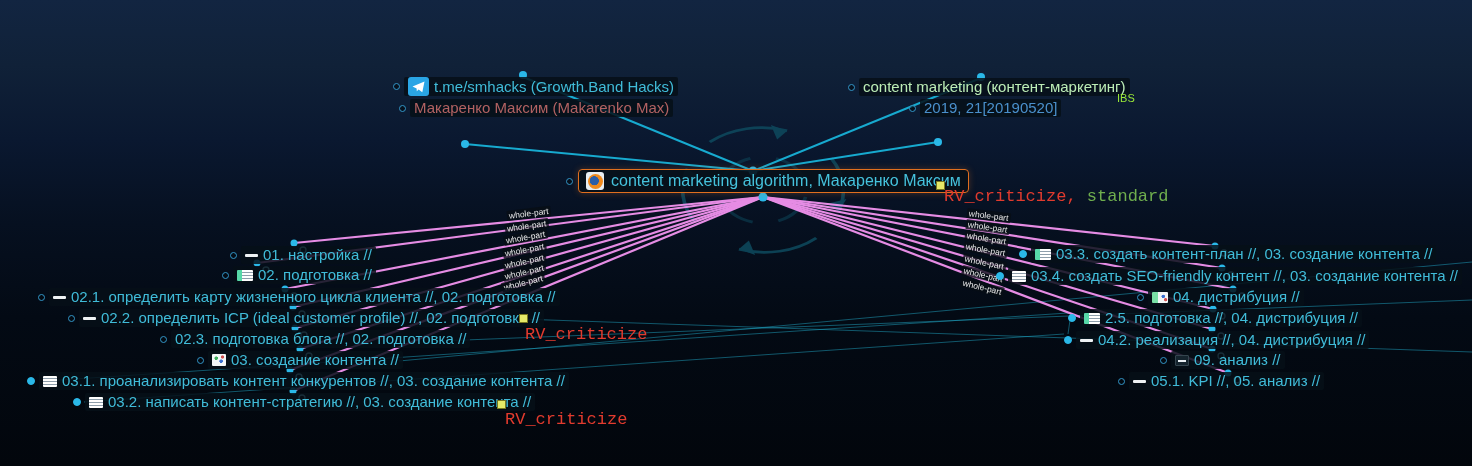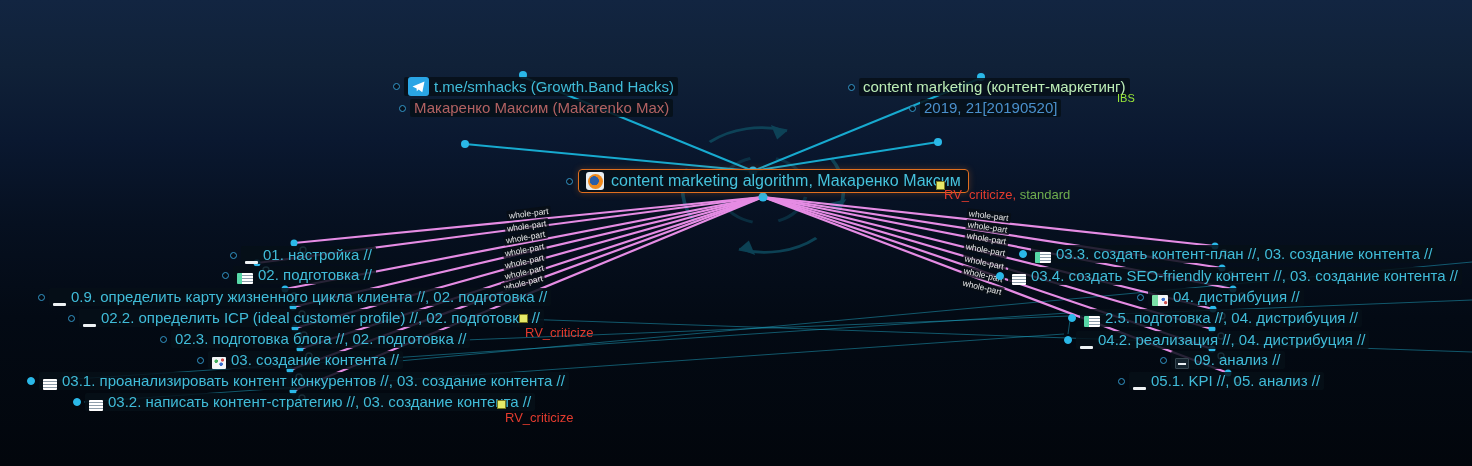--- a/index.html
+++ b/index.html
@@ -5,38 +5,38 @@
   html,body{margin:0;padding:0;background:#000;}
   .canvas{
     position:relative;width:1472px;height:466px;overflow:hidden;
     font-family:"Liberation Sans",sans-serif;
     background:linear-gradient(180deg,#122541 0%,#102138 14%,#0a1830 30%,#061020 48%,#030a14 68%,#02060c 100%);
   }
   svg.layer{position:absolute;left:0;top:0;z-index:1;}
   .row{position:absolute;display:flex;align-items:center;gap:4px;z-index:3;}
   .marker{width:7px;height:7px;border:1.5px solid #3396c8;border-radius:50%;box-sizing:border-box;flex:none;background:rgba(4,10,16,.6);}
   .marker.dot{width:8px;height:8px;background:#2ab8e8;border-color:#2ab8e8;}
-  .pill{display:flex;align-items:flex-end;gap:5px;background:rgba(6,15,24,.85);padding:0 4px;border-radius:2px;line-height:18px;}
+  .pill{display:flex;align-items:center;gap:5px;background:rgba(6,15,24,.85);padding:0 4px;border-radius:2px;line-height:18px;}
   .lbl{font-size:15px;color:#40bcd9;white-space:nowrap;}
   .t-red .lbl{color:#b26262;}
   .t-green .lbl{color:#bcedb6;}
   .t-blue .lbl{color:#4a90cc;}
   .icon{flex:none;}
   .i-dash{width:13px;height:3px;background:#eef2f4;border-radius:1px;}
   .i-doc{width:14px;height:11px;border-radius:1px;background:repeating-linear-gradient(180deg,#ffffff 0 2px,#8e9eab 2px 3px);}
   .i-doc-teal{width:16px;height:11px;border-radius:1px;background:linear-gradient(90deg,#57d8a8 0 5px,rgba(0,0,0,0) 5px),repeating-linear-gradient(180deg,#ffffff 0 2px,#8e9eab 2px 3px);}
   .i-img{width:14px;height:12px;border-radius:1px;background:radial-gradient(circle at 30% 35%,#3fae5c 0 1.5px,rgba(0,0,0,0) 2px),radial-gradient(circle at 65% 60%,#3a6fd0 0 1.5px,rgba(0,0,0,0) 2px),radial-gradient(circle at 75% 25%,#d05050 0 1.2px,rgba(0,0,0,0) 2px),#f3f6f7;}
   .i-img-teal{width:16px;height:11px;border-radius:1px;background:radial-gradient(circle at 70% 40%,#3a6fd0 0 1.5px,rgba(0,0,0,0) 2px),radial-gradient(circle at 85% 70%,#d05050 0 1.2px,rgba(0,0,0,0) 2px),linear-gradient(90deg,#79e0a6 0 6px,rgba(0,0,0,0) 6px),#f3f6f7;}
   .i-dark{width:14px;height:11px;border-radius:1px;background:linear-gradient(#e8eef2 0 0) no-repeat 2px 4px / 8px 2px,#15242e;border:1px solid #35454f;box-sizing:border-box;}
   .tg{width:21px;height:19px;background:#2aa5e5;border-radius:3px;display:flex;align-items:center;justify-content:center;}
   .ff-wrap{width:18px;height:18px;background:#e8eef2;border-radius:3px;display:flex;align-items:center;justify-content:center;}
   .ff{width:15px;height:15px;border-radius:50%;background:radial-gradient(circle at 42% 45%,#2b5ea8 0 36%,#f08a1d 40% 72%,#cf4a0e 100%);}
   .center-box{position:absolute;left:578px;top:169px;display:flex;align-items:center;gap:7px;border:1.5px solid #e06f1f;border-radius:4px;background:rgba(8,17,26,.9);padding:2px 7px;z-index:3;box-shadow:0 0 7px rgba(224,111,31,.3);}
   .center-lbl{font-size:16px;color:#45c2dc;white-space:nowrap;}
-  .tagline{position:absolute;z-index:3;font-size:13px;white-space:pre;}
+  .tagline{position:absolute;z-index:3;font-size:17px;white-space:pre;font-family:Liberation Mono, monospace;}
   .tag-red{color:#e23b2e;}
   .tag-green{color:#6fae4e;}
   .badge-green{position:absolute;z-index:3;font-size:11px;color:#9ae838;}
   .ysq{position:absolute;width:9px;height:9px;background:#e5e968;border:1px solid #77771f;z-index:3;box-sizing:border-box;}
   .wp{position:absolute;font-size:8.5px;color:#ececec;background:rgba(8,14,20,.78);padding:0 2px;line-height:10px;border-radius:1px;z-index:2;transform-origin:left center;white-space:nowrap;}
 </style>
 </head>
 <body>
 
 <div class="canvas">
@@ -202,21 +202,21 @@
     <span class="marker"></span>
     <span class="pill">
         <span class="icon i-doc-teal"></span>
         <span class="lbl">02. подготовка //</span>
       </span>
   </div>
   <div class="row" style="left:38px;top:288px">
     <span class="marker"></span>
     <span class="pill">
         <span class="icon i-dash"></span>
-        <span class="lbl">0.9. определить карту жизненного цикла клиента //, 02. подготовка //</span>
+        <span class="lbl">02.1. определить карту жизненного цикла клиента //, 02. подготовка //</span>
       </span>
   </div>
   <div class="row" style="left:68px;top:309px">
     <span class="marker"></span>
     <span class="pill">
         <span class="icon i-dash"></span>
         <span class="lbl">02.2. определить ICP (ideal customer profile) //, 02. подготовка //</span>
       </span>
   </div>
   <span class="ysq" style="left:519px;top:314px"></span>

